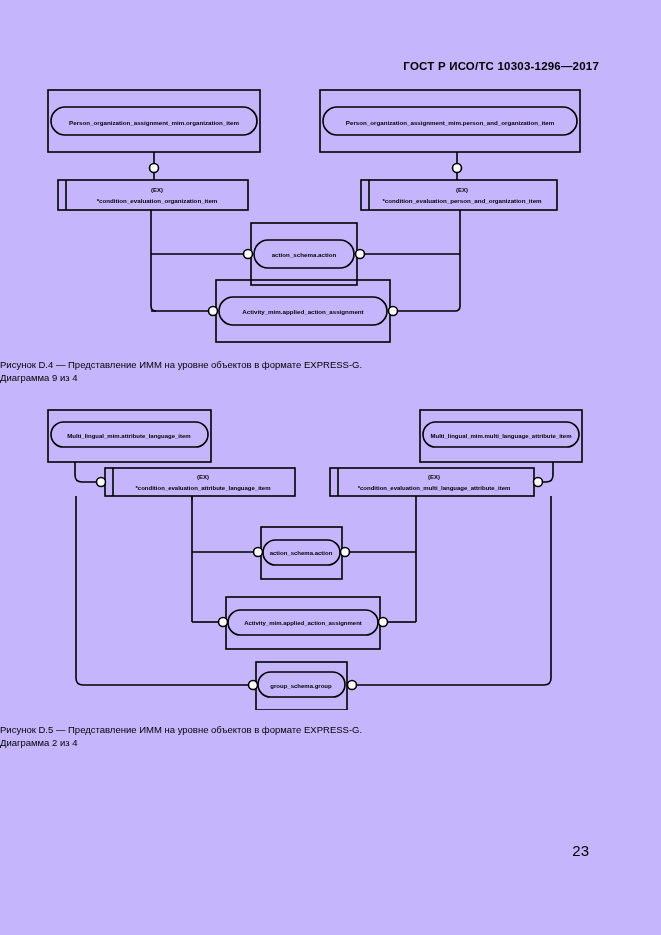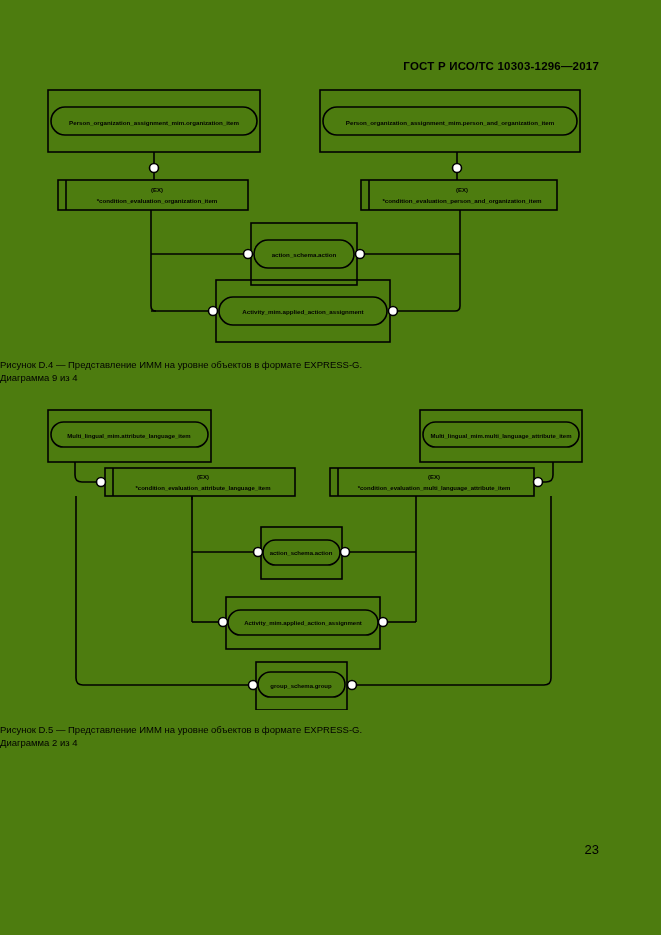--- a/index.html
+++ b/index.html
@@ -14,40 +14,40 @@
     font-family: "Liberation Sans", sans-serif;
     color: #000;
     overflow: hidden;
   }
 
   .page {
     position: absolute;
     left: 0; top: 0;
     width: 661px;
     height: 935px;
-    background: #4d7c0f;
+    background: #c4b5fd;
   }
 
   
   .doc-header {
     position: absolute;
     top: 60px;
     right: 62px;
     font-size: 11.5px;
     font-weight: bold;
     letter-spacing: 0.2px;
     white-space: nowrap;
   }
 
   
   .page-number {
     position: absolute;
-    right: 62px;
+    right: 72px;
     top: 842px;
-    font-size: 13px;
+    font-size: 15px;
   }
 
   
   .caption {
     position: absolute;
     left: 0;
     width: 661px;
     text-align: left;
     font-size: 9.5px;
     line-height: 13px;

